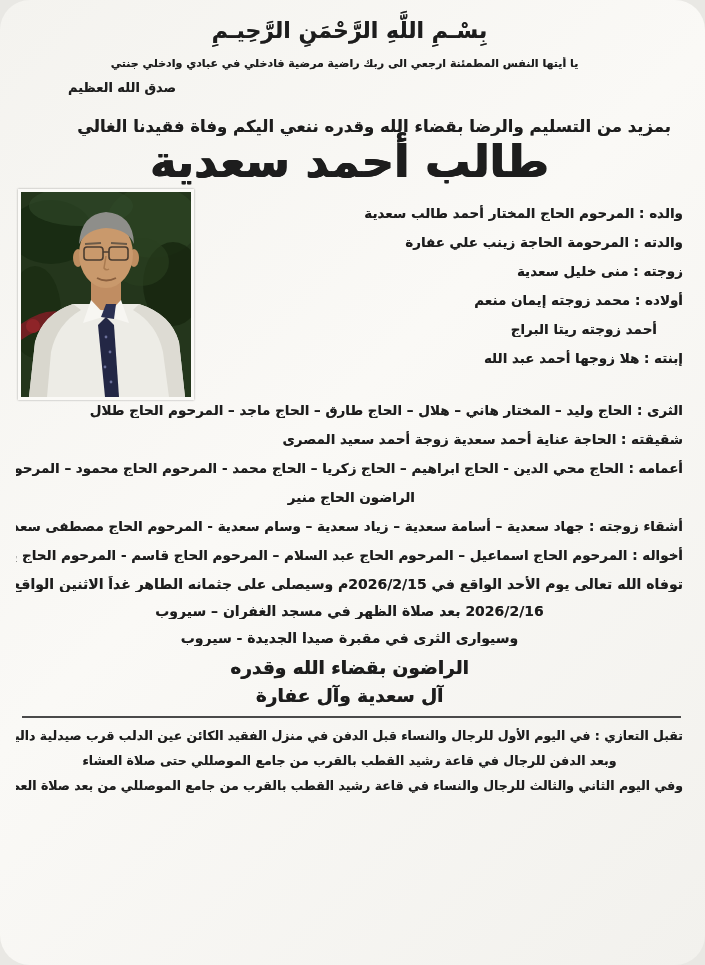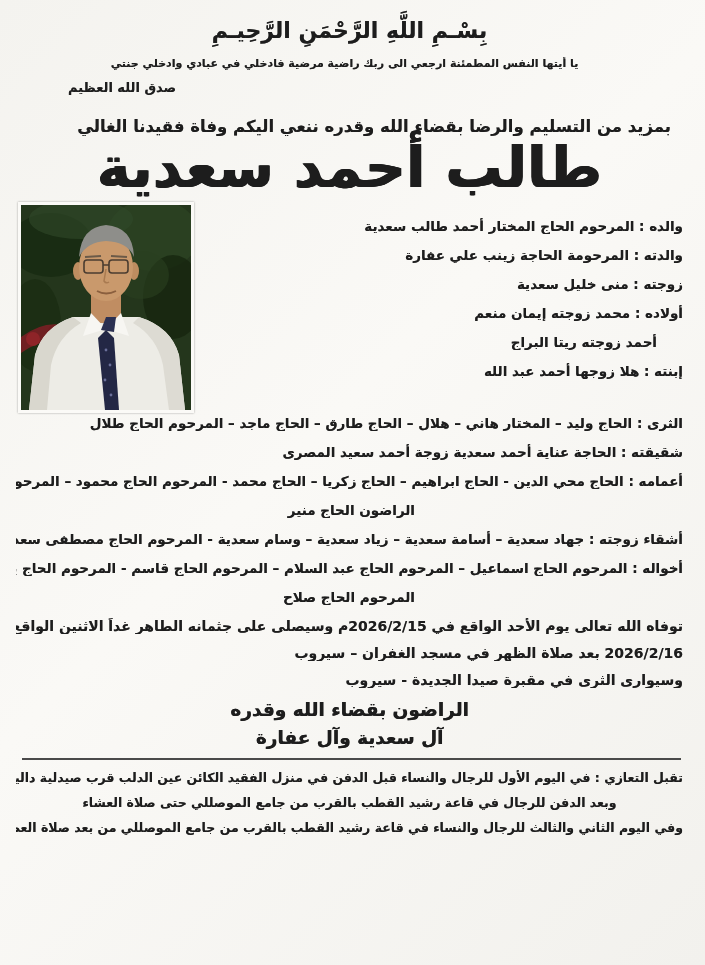--- a/index.html
+++ b/index.html
@@ -8,40 +8,41 @@
     background:#e9e8e4;
     font-family:"DejaVu Sans",sans-serif;
     overflow:hidden;
   }
   .paper{
     width:705px;height:965px;box-sizing:border-box;
     padding:10px 22px 8px 16px;
     background:linear-gradient(135deg,#f4f3ef 0%,#faf9f6 45%,#f2f1ed 100%);
     direction:rtl;
     color:#1d1d1d;
+    border-radius:30px;
   }
   .ink{ text-shadow:0 0 0.6px rgba(40,40,40,0.65); }
   .basmala{
     text-align:center;font-size:22px;font-weight:bold;
     margin:8px 0 14px;letter-spacing:-0.5px;
   }
   .verse{
     font-size:11px;font-weight:bold;text-align:center;
     padding-right:10px;margin-bottom:10px;white-space:nowrap;overflow:hidden;
   }
   .sadaqa{
     font-size:13px;font-weight:bold;text-align:left;
     padding-left:52px;margin-bottom:22px;
   }
   .announcement{
     font-size:16.5px;font-weight:bold;text-align:right;
     padding-right:12px;margin-bottom:2px;white-space:nowrap;overflow:hidden;
   }
   .deceased-name{
-    font-size:57px;font-weight:bold;text-align:center;
+    font-size:45px;font-weight:bold;text-align:center;
     line-height:1.05;margin:0 0 2px;
     text-shadow:0.6px 0 currentColor,-0.6px 0 currentColor;
   }
   .main-row{display:flex;align-items:flex-start;}
   .relatives-col{flex:1;padding-top:18px;}
   .rel-line{
     font-size:13.5px;font-weight:bold;text-align:right;
     margin-bottom:13px;white-space:nowrap;overflow:hidden;
   }
   .rel-line.indent-small{padding-right:26px;}
@@ -51,21 +52,21 @@
     border:3px solid #fbfaf7;
     box-shadow:0 0 2px rgba(0,0,0,0.35);
     background:#1f3117;
   }
   .photo-frame svg{display:block;}
   .full-lines{margin-top:2px;}
   .death-line{
     font-size:14px;font-weight:bold;text-align:right;
     margin-bottom:11px;white-space:nowrap;overflow:hidden;
   }
-  .death-line.center{}
+  .death-line.center{text-align:center;}
   .closing-line{
     font-size:18.5px;font-weight:bold;text-align:center;margin-bottom:7px;
     text-shadow:0.4px 0 currentColor;
   }
   .divider{
     border:none;border-top:2px solid #4a4a4a;
     margin:10px 2px 10px 6px;
   }
   .foot-line{
     font-size:12.5px;font-weight:bold;text-align:right;
@@ -138,21 +139,20 @@
     </div>
   </div>
 
   <div class="full-lines">
     <div class="rel-line">الثرى : الحاج وليد – المختار هاني – هلال – الحاج طارق – الحاج ماجد –   المرحوم الحاج طلال</div>
     <div class="rel-line">شقيقته : الحاجة عناية أحمد سعدية زوجة أحمد سعيد المصري</div>
     <div class="rel-line">أعمامه : الحاج محي الدين - الحاج ابراهيم – الحاج زكريا – الحاج محمد - المرحوم الحاج محمود – المرحوم الحاج خليل</div>
     <div class="rel-line indent-center">الراضون الحاج منير</div>
     <div class="rel-line">أشقاء زوجته : جهاد سعدية – أسامة سعدية – زياد سعدية – وسام سعدية  - المرحوم الحاج مصطفى سعدية</div>
     <div class="rel-line">أخواله : المرحوم الحاج اسماعيل – المرحوم الحاج عبد السلام – المرحوم الحاج قاسم -  المرحوم الحاج يوسف –</div>
-    <div class="rel-line indent-center">المرحوم الحاج صلاح</div>
   </div>
 
   <div>
     <div class="death-line">توفاه الله تعالى يوم الأحد الواقع في 2026/2/15م وسيصلى على جثمانه الطاهر غداً الاثنين الواقع في</div>
     <div class="death-line center">2026/2/16 بعد صلاة الظهر في مسجد الغفران – سيروب</div>
     <div class="death-line center">وسيوارى الثرى في مقبرة صيدا الجديدة - سيروب</div>
   </div>
 
   <div>
     <div class="closing-line">الراضون بقضاء الله وقدره</div>

